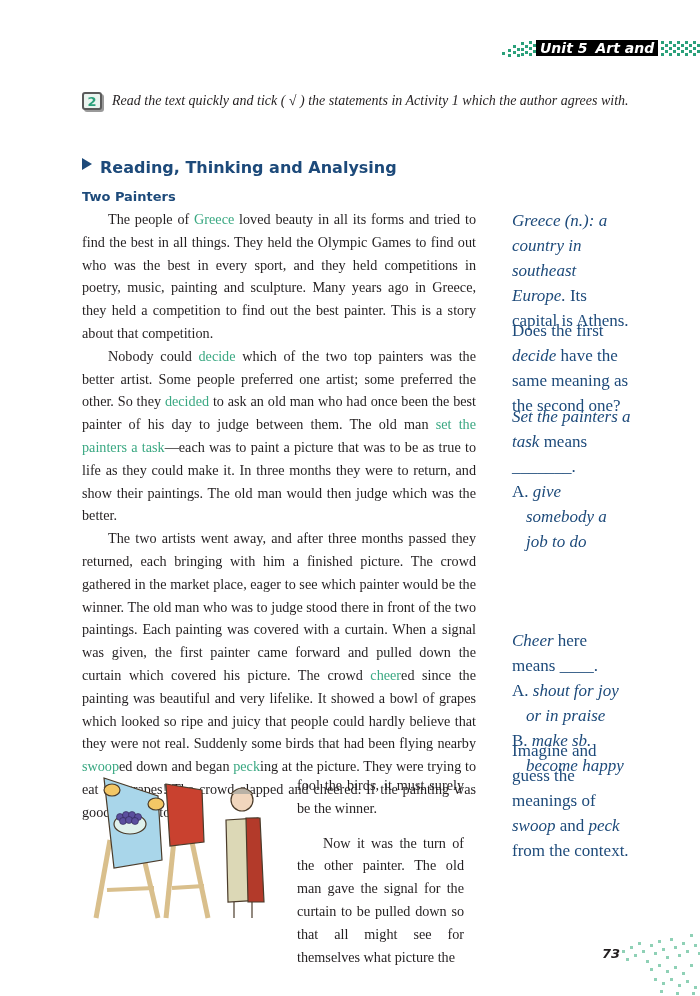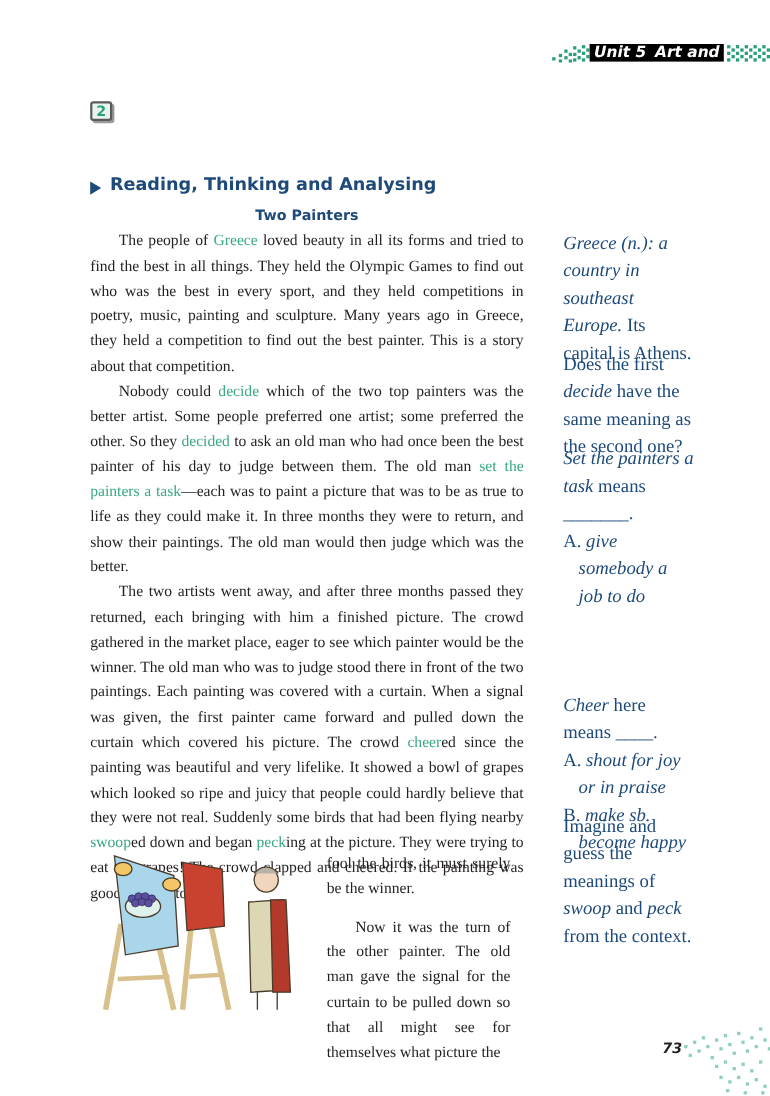--- a/index.html
+++ b/index.html
@@ -31,29 +31,29 @@
   .act-badge {
     width: 20px; height: 18px; border: 2px solid #5a5a5a; border-radius: 3px;
     box-sizing: border-box; background: #eaf4ef; color: #2aa07a;
     font-family: "DejaVu Sans", sans-serif; font-weight: bold; font-size: 13px;
     line-height: 15px; text-align: center; box-shadow: 2px 2px 0 #9a9a9a;
   }
   .act-text {
     margin-left: 10px; font-style: italic; font-size: 14px; color: #231f20;
   }
   .section-heading {
-    position: absolute; top: 158px; left: 82px; display: flex; align-items: flex-end;
+    position: absolute; top: 158px; left: 82px; display: flex; align-items: flex-start;
     color: #1d4a7a; font-family: "DejaVu Sans", sans-serif; font-weight: bold; font-size: 16px;
   }
   .section-heading .tri {
     width: 0; height: 0; border-top: 6px solid transparent; border-bottom: 6px solid transparent;
     border-left: 10px solid #1d4a7a; margin-right: 8px;
   }
   .story-title {
-    position: absolute; top: 189px; left: 82px; width: 394px; text-align: center;
+    position: absolute; top: 189px; left: 82px; width: 394px; 
     color: #1d4a7a; font-family: "DejaVu Sans", sans-serif; font-weight: bold; font-size: 13px;
   }
   .body-text {
     position: absolute; top: 208px; left: 82px; width: 394px;
     font-size: 14.2px; line-height: 22.8px; text-align: justify;
   }
   .body-text p { margin: 0; text-indent: 26px; }
   .hl { color: #3aa882; }
   .wrap-para { position: absolute; left: 285px; top: 762px; width: 191px;
     font-size: 14.2px; line-height: 22.8px; text-align: justify; }
@@ -126,20 +126,21 @@
         <rect x="33" y="8" width="3" height="3"></rect>
         <rect x="33" y="14" width="3" height="3"></rect>
       <rect x="37" y="5" width="3" height="3"></rect>
         <rect x="37" y="11" width="3" height="3"></rect>
     </g>
   </svg>
 </div>
 
 <div class="activity">
   <div class="act-badge">2</div>
+  <div class="act-text">Read the text quickly and tick ( √ ) the statements in Activity 1 which the author agrees with.</div>
 </div>
 
 <div class="section-heading">
   <span class="tri"></span>
   <span>Reading, Thinking and Analysing</span>
 </div>
 
 <div class="story-title">Two Painters</div>
 
 <div class="body-text">

